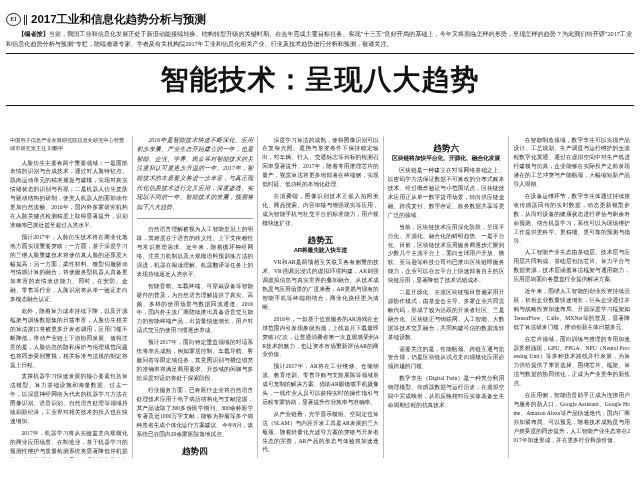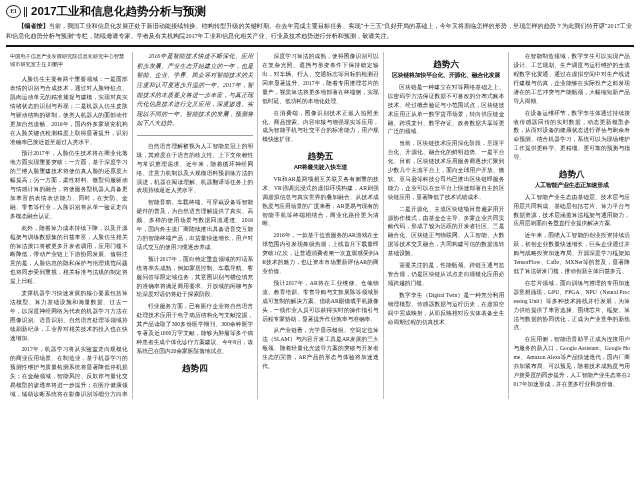--- a/index.html
+++ b/index.html
@@ -12,21 +12,21 @@
     background: #ffffff;
     font-family: "Liberation Serif", "DejaVu Serif", serif;
     color: #1a1a1a;
     overflow: hidden;
   }
   .page {
     position: relative;
     width: 640px;
     height: 447px;
     box-sizing: border-box;
-    padding: 4px 6px 0 6px;
+    padding: 12px 6px 0 6px;
   }
 
   
   .masthead {
     display: flex;
     align-items: center;
     gap: 3px;
     padding-bottom: 1px;
   }
   .logo-mark {
@@ -102,20 +102,21 @@
     align-items: flex-start;
     height: 347px;
     overflow: hidden;
   }
   .col {
     box-sizing: border-box;
     width: 126px;
     padding: 0 4px;
     overflow: hidden;
     height: 100%;
+    margin-top: 25px;
   }
   .col + .col {
     border-left: 1px solid #bdbdbd;
   }
 
   .byline {
     font-size: 5.2px;
     line-height: 8px;
     color: #2a2a2a;
     text-align: left;
@@ -179,20 +180,21 @@
     <span class="logo-bars"></span>
     <span class="masthead-title">2017工业和信息化趋势分析与预测</span>
   </div>
 
   <div class="editor-note">
     <span class="note-tag">【编者按】</span><span>当前，我国工业和信息化发展正处于新旧动能接续转换、结构转型升级的关键时期。在去年完成主要目标任务、实现“十三五”良好开局的基础上，今年又将面临怎样的形势，呈现怎样的趋势？为此我们特开辟“2017工业和信息化趋势分析与预测”专栏，陆续邀请专家、学者及有关机构院2017年工业和信息化相关产业、行业及技术趋势进行分析和预测，敬请关注。</span>
   </div>
 
   <div class="rule-top"></div>
 
+  <h1 class="main-title">智能技术：呈现八大趋势</h1>
 
   <div class="rule-under"></div>
 
   <div class="columns">
 
     <div class="col">
       <div class="byline">中国电子信息产业发展研究院信息化研究中心智慧城市研究室主任  刘鹏宇</div>
 
       <p class="body-text">人脸仿生主要有两个重要领域：一是面部表情的识别与合成技术，通过对人脸特征点、肌肉运动单元的精准捕捉与建模，实现对真实情绪状态的识别与再现；二是机器人仿生皮肤与驱动结构的研制，使类人机器人的面部动作更加自然流畅。2016年，国内外多家研究机构在人脸关键点检测精度上取得显著提升，识别准确率已接近甚至超过人类水平。</p>
       <p class="body-text">预计2017年，人脸仿生技术将在商业化落地方面实现重要突破：一方面，基于深度学习的三维人脸重建技术将使仿真人脸的还原度大幅提高；另一方面，柔性材料、微型伺服驱动与情感计算的融合，将使服务型机器人具备更加丰富的表情表达能力。同时，在安防、金融、零售等行业，人脸识别将从单一验证走向多模态融合认证。</p>
@@ -242,24 +244,20 @@
       <p class="body-text">二是开源化。主流区块链项目普遍采用开源协作模式，由基金会主导、多家企业共同贡献代码，形成了较为活跃的开发者社区。三是融合化。区块链正与物联网、人工智能、大数据等技术交叉融合，共同构建可信的数据流转基础设施。</p>
       <p class="body-text">需要关注的是，性能瓶颈、跨链互通与监管合规，仍是区块链从试点走向规模化应用必须跨越的门槛。</p>
 
       <p class="body-text">数字孪生（Digital Twin）是一种充分利用物理模型、传感器数据与运行历史，在虚拟空间中完成映射，从而反映相对应实体装备全生命周期过程的仿真技术。</p>
     </div>
 
     <div class="col">
       <p class="body-text">在智能制造领域，数字孪生可以实现产品设计、工艺规划、生产调度与运行维护的全流程数字化贯通。通过在虚拟空间中对生产线进行建模与仿真，企业能够在实际投产之前发现潜在的工艺冲突与产能瓶颈，大幅缩短新产品导入周期。</p>
       <p class="body-text">在设备运维环节，数字孪生体通过持续接收传感器回传的实时数据，动态更新模型参数，从而对设备的健康状态进行评估与剩余寿命预测。结合机器学习，系统可以为现场维护工作提供更科学、更精细、更可靠的预测与指导。</p>
 
-      <div class="trend-head">
-        <span class="trend-num">趋势八</span>
-        <span class="trend-sub">人工智能产业生态正加速形成</span>
-      </div>
       <p class="body-text">人工智能产业生态由基础层、技术层与应用层共同构成。基础层包括芯片、算力平台与数据资源，技术层涵盖算法框架与通用能力，应用层则面向各垂直行业提供解决方案。</p>
       <p class="body-text">近年来，围绕人工智能的创业投资持续活跃，初创企业数量快速增长，巨头企业通过并购与战略投资加速布局。开源深度学习框架如TensorFlow、Caffe、MXNet等的普及，显著降低了算法研发门槛，推动创新主体日益多元。</p>
       <p class="body-text">在芯片领域，面向训练与推理的专用加速器竞相涌现，GPU、FPGA、NPU（Neural Processing Unit）等多种技术路线并行发展，为算力供给提供了丰富选择。围绕芯片、框架、算法与数据的协同优化，正成为产业竞争的新焦点。</p>
       <p class="body-text">在应用侧，智能语音助手正成为连接用户与服务的新入口，Google Assistant、Google Home、Amazon Alexa等产品快速迭代，国内厂商亦加紧布局。可以预见，随着技术成熟度与用户接受度的同步提升，人工智能产业生态将在2017年加速形成，并在更多行业释放价值。</p>
     </div>
 
   </div>
 </div>
 
 </body></html>

